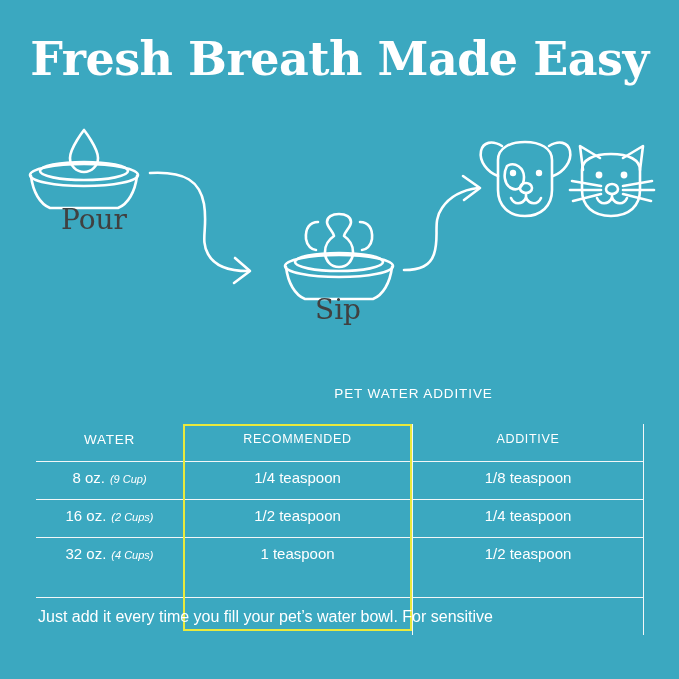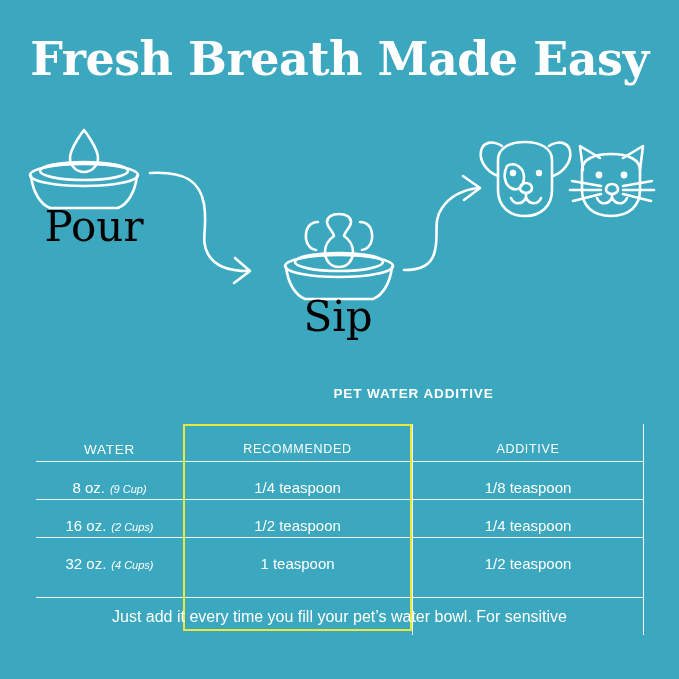--- a/index.html
+++ b/index.html
@@ -43,24 +43,24 @@
     top: 118px;
     left: 0;
     width: 679px;
     height: 230px;
   }
   .diagram svg {
     display: block;
   }
   .step-label {
     position: absolute;
-    color: #000000;
+    color: #404040;
     font-family: "DejaVu Serif", serif;
     font-weight: normal;
-    font-size: 42px;
+    font-size: 28px;
     line-height: 1;
     white-space: nowrap;
     text-align: center;
   }
   .label-pour { left: 14px;  top: 88px;  width: 160px; }
   .label-sip  { left: 258px; top: 178px; width: 160px; }
   .label-smile{ left: 486px; top: 90px;  width: 170px; }
 
   
   .table-wrap {
@@ -70,29 +70,29 @@
     width: 679px;
   }
   .additive-head {
     position: absolute;
     left: 183px;
     top: 0px;
     width: 461px;
     text-align: center;
     color: #ffffff;
     font-size: 13.5px;
-    font-weight: bold;
+    font-weight: normal;
     letter-spacing: 0.9px;
     white-space: nowrap;
   }
 
   table.dose {
     position: absolute;
     left: 36px;
-    top: 44px;
+    top: 34px;
     width: 608px;
     border-collapse: collapse;
     table-layout: fixed;
   }
   table.dose td, table.dose th {
     padding: 0;
     margin: 0;
     height: 38px;
     vertical-align: middle;
     text-align: center;
@@ -155,21 +155,21 @@
     box-sizing: border-box;
     pointer-events: none;
   }
 
   
   .footer {
     position: absolute;
     left: 0;
     top: 604px;
     width: 679px;
-    text-align: center;
+    text-align: left;
     color: #ffffff;
     font-size: 16px;
     line-height: 26px;
     padding: 0 38px;
     box-sizing: border-box;
   }
   .footer span { display: block; }
 </style>
 </head>
 <body>

